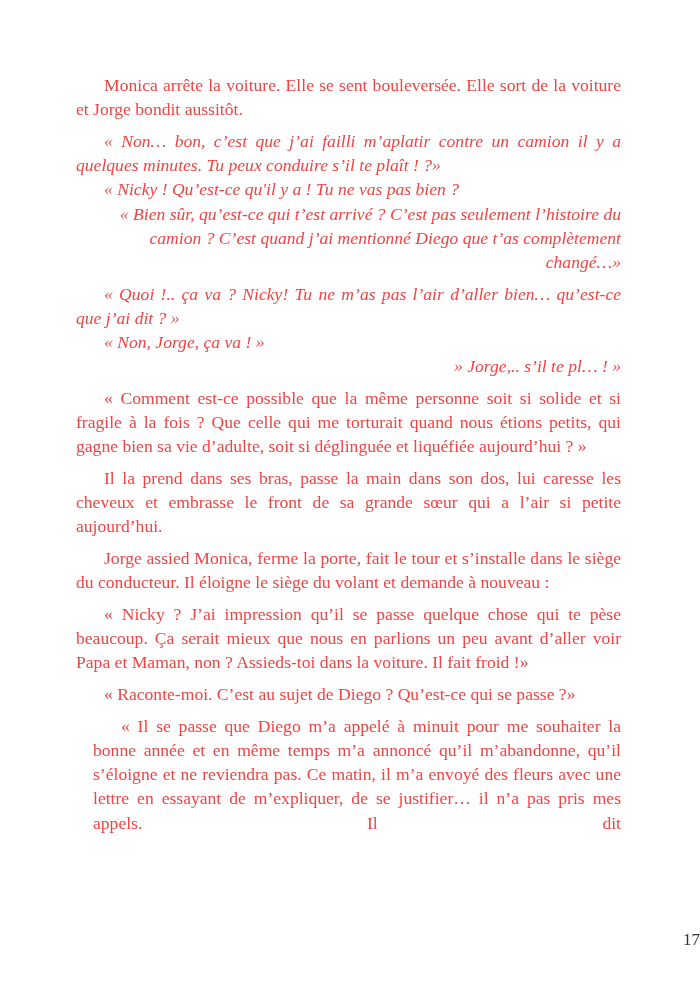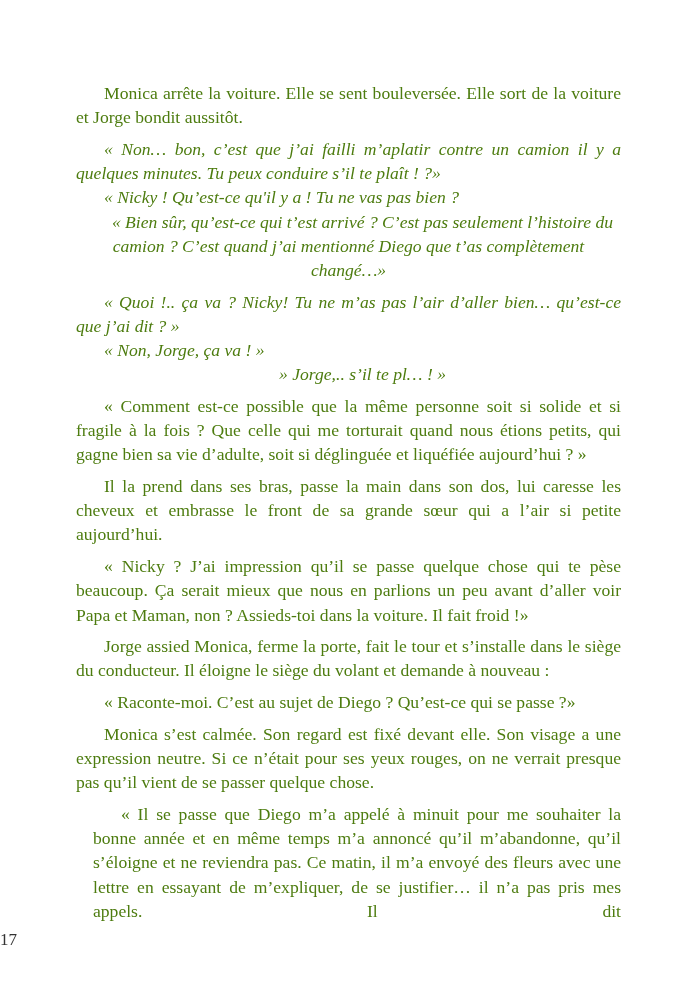--- a/index.html
+++ b/index.html
@@ -1,46 +1,46 @@
 <!DOCTYPE html>
 <html><head>
 <meta charset="utf-8">
 <style>
   html, body { margin: 0; padding: 0; background: #ffffff; }
   body { width: 700px; height: 994px; position: relative; overflow: hidden; }
   .page {
     position: absolute;
     left: 76px;
-    top: 81px;
+    top: 73px;
     width: 545px;
     font-family: "Liberation Serif", "DejaVu Serif", serif;
     font-size: 17.6px;
     line-height: 24.2px;
-    color: #4d7c0f;
+    color: #ef4444;
   }
   .para {
     margin: 0 0 7.5px 0;
     text-align: justify;
     text-indent: 28px;
   }
   .para.italic { }
   .dialogue-block { margin: 0 0 7.5px 0; font-style: italic; }
   .dialogue-block .line {
     display: block;
     text-align: justify;
     text-indent: 28px;
     margin: 0;
   }
-  .dialogue-block .line.last { text-align: center; }
+  .dialogue-block .line.last { text-align: right; }
   .page-number {
     position: absolute;
     top: 930px;
     left: 0;
     width: 700px;
-    text-align: left;
+    text-align: right;
     font-family: "Liberation Serif", "DejaVu Serif", serif;
     font-size: 17px;
     color: #333;
   }
 </style>
 </head>
 <body>
 
 <div class="page">
   <p class="para">Monica arrête la voiture. Elle se sent bouleversée. Elle sort de la voiture et Jorge bondit aussitôt.</p>
@@ -52,20 +52,19 @@
   </div>
 
   <div class="dialogue-block">
     <span class="line">« Quoi !.. ça va ? Nicky! Tu ne m’as pas l’air d’aller bien… qu’est-ce que j’ai dit ? »</span>
     <span class="line">« Non, Jorge, ça va ! »</span>
     <span class="line last"> » Jorge,.. s’il te pl… ! »</span>
   </div>
 
   <p class="para italic">« Comment est-ce possible que la même personne soit si solide et si fragile à la fois ? Que celle qui me torturait quand nous étions petits, qui gagne bien sa vie d’adulte, soit si déglinguée et liquéfiée aujourd’hui ? »</p>
   <p class="para">Il la prend dans ses bras, passe la main dans son dos, lui caresse les cheveux et embrasse le front de sa grande sœur qui a l’air si petite aujourd’hui.</p>
+  <p class="para">Jorge assied Monica, ferme la porte, fait le tour et s’installe dans le siège du conducteur. Il éloigne le siège du volant et demande à nouveau :</p>
   <p class="para italic">« Nicky ? J’ai impression qu’il se passe quelque chose qui te pèse beaucoup. Ça serait mieux que nous en parlions un peu avant d’aller voir Papa et Maman, non ? Assieds-toi dans la voiture. Il fait froid !»</p>
-  <p class="para">Jorge assied Monica, ferme la porte, fait le tour et s’installe dans le siège du conducteur. Il éloigne le siège du volant et demande à nouveau :</p>
   <p class="para italic">« Raconte-moi. C’est au sujet de Diego ? Qu’est-ce qui se passe ?»</p>
-  <p class="para">Monica s’est calmée. Son regard est fixé devant elle. Son visage a une expression neutre. Si ce n’était pour ses yeux rouges, on ne verrait presque pas qu’il vient de se passer quelque chose.</p>
   <p class="para italic" style="text-align-last: justify; margin-left: 17px;">« Il se passe que Diego m’a appelé à minuit pour me souhaiter la bonne année et en même temps m’a annoncé qu’il m’abandonne, qu’il s’éloigne et ne reviendra pas. Ce matin, il m’a envoyé des fleurs avec une lettre en essayant de m’expliquer, de se justifier… il n’a pas pris mes appels. Il dit</p>
 </div>
 
 <div class="page-number">17</div>
 
 </body></html>

